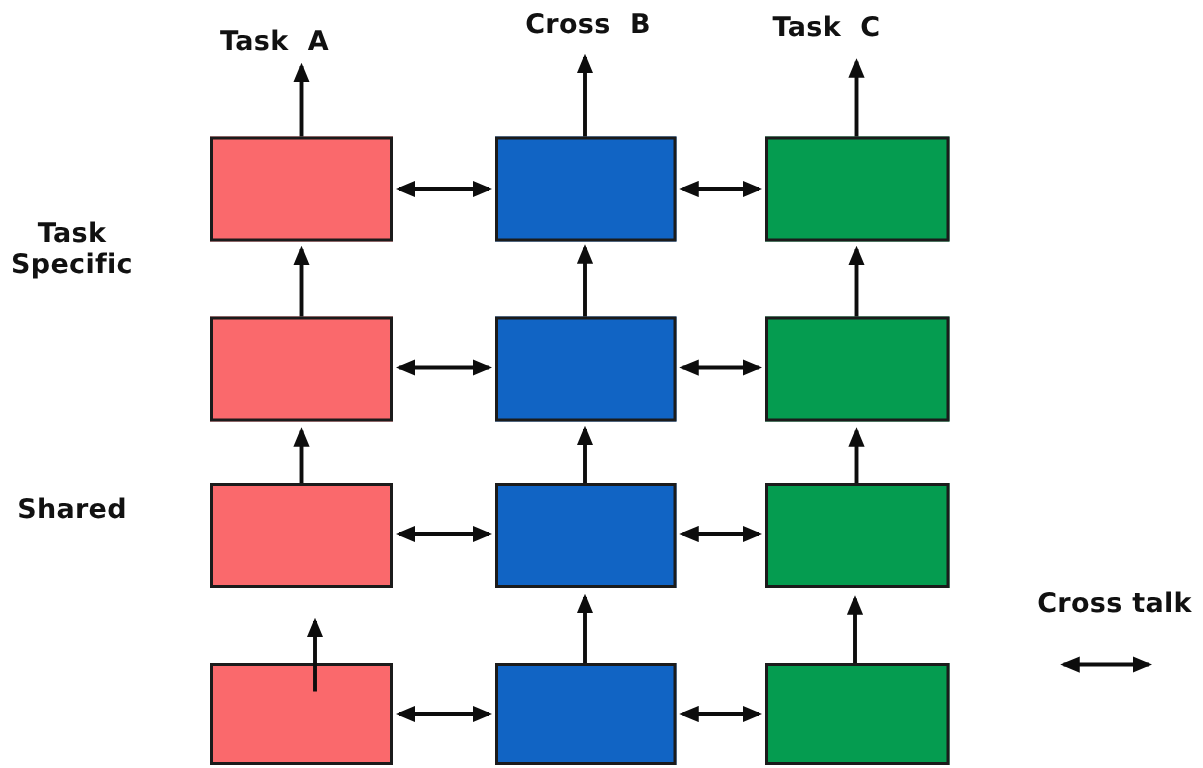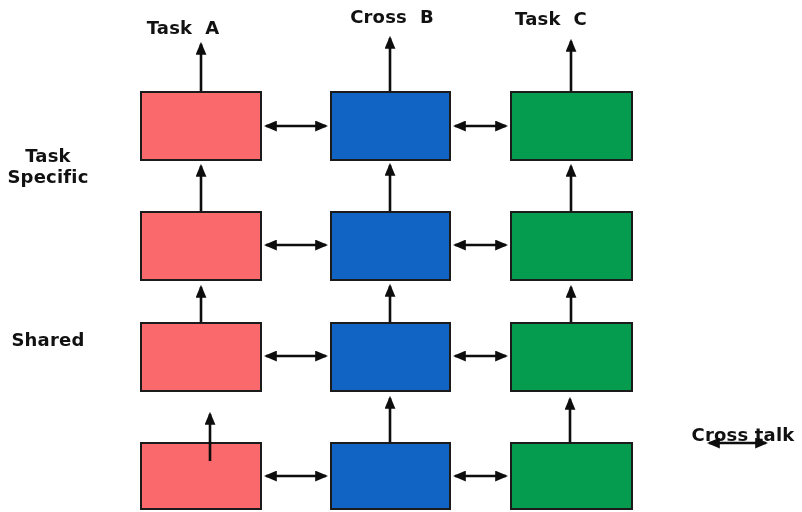--- a/index.html
+++ b/index.html
@@ -36,21 +36,21 @@
     text-align: center;
     letter-spacing: 0.2px;
   }
   .col-label { white-space: pre; }
   .side-label { white-space: pre-line; }
   #lbl-task-a { left: 128px; top: 17px;  width: 110px; }
   #lbl-task-b { left: 337px; top: 6px;   width: 110px; }
   #lbl-task-c { left: 496px; top: 8px;   width: 110px; }
   #lbl-task-specific { left: 0px;  top: 145px; width: 96px; }
   #lbl-shared        { left: 0px;  top: 329px; width: 96px; }
-  #lbl-cross-talk    { left: 687px; top: 424px; width: 112px; white-space: pre; }
+  #lbl-cross-talk    { left: 687px; top: 392px; width: 112px; white-space: pre; }
   #arrows {
     position: absolute;
     left: 0; top: 0;
     width: 802px;
     height: 512px;
     pointer-events: none;
   }
   #arrows line {
     stroke: var(--arrow, #0d0d0d);
     stroke-width: 2.6;

